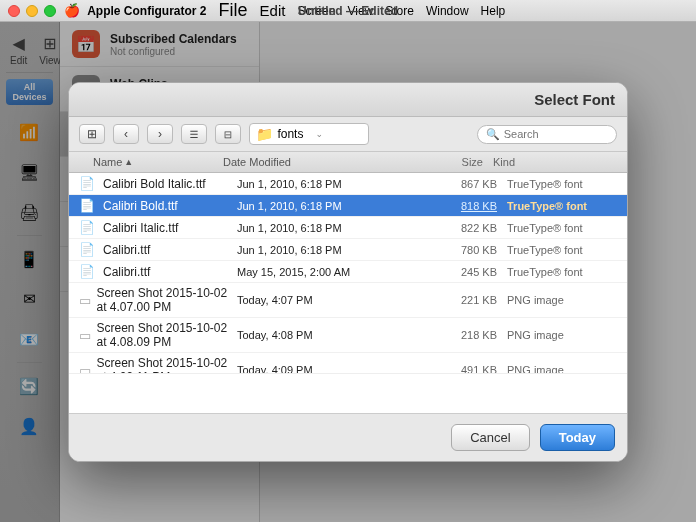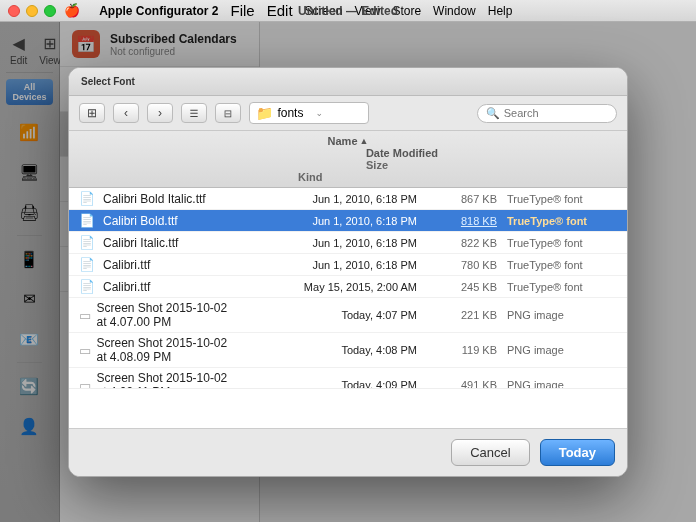--- a/index.html
+++ b/index.html
@@ -134,22 +134,22 @@
       border-radius: 12px;
       box-shadow: 0 20px 60px rgba(0,0,0,0.5);
       width: 560px;
       overflow: hidden;
       border: 1px solid #aaa;
     }
     .modal-title-bar {
       background: linear-gradient(to bottom, #e8e8e8, #d6d6d6);
       border-bottom: 1px solid #bbb;
       padding: 8px 12px;
-      text-align: left;
-      font-size: 10px;
+      text-align: right;
+      font-size: 15px;
       font-weight: 600;
       color: #333;
       position: relative;
     }
     .modal-toolbar {
       background: #e8e8e8;
       border-bottom: 1px solid #c8c8c8;
       padding: 6px 10px;
       display: flex;
       align-items: center;
@@ -199,23 +199,22 @@
     }
 
     
     .file-list-header {
       display: flex;
       align-items: center;
       background: linear-gradient(to bottom, #e8e8e8, #d8d8d8);
       border-bottom: 1px solid #bbb;
       padding: 4px 24px;
       font-size: 11px;
-      font-weight: 700;
+      font-weight: 400;
       color: #555;
-      flex-direction: column;
     }
     .file-list-header .col-name { flex: 1; }
     .file-list-header .col-date { width: 180px; }
     .file-list-header .col-size { width: 80px; text-align: right; }
     .file-list-header .col-kind { width: 120px; }
     .sort-arrow { font-size: 9px; margin-left: 2px; }
 
     .file-list {
       overflow-y: auto;
       max-height: 200px;
@@ -232,21 +231,21 @@
     }
     .file-row.selected {
       background: #3b7dd8;
       color: #fff;
     }
     .file-row.selected .col-size { color: #fff; text-decoration: underline; }
     .file-row.selected .col-kind { color: #fff; font-weight: 600; }
     .file-icon { width: 20px; font-size: 13px; margin-right: 4px; }
     .col-name { flex: 1; display: flex; align-items: center; }
     .col-name-text { }
-    .col-date { width: 180px; font-size: 11px; text-align: right; }
+    .col-date { width: 180px; font-size: 11px; }
     .col-size { width: 80px; text-align: right; font-size: 11px; color: #666; }
     .col-kind { width: 120px; font-size: 11px; color: #666; padding-left: 10px; }
     .file-row.selected .col-size { color: #ddeeff; }
     .file-row.selected .col-kind { color: #ffdd99; }
 
     
     .modal-footer {
       background: #e8e8e8;
       border-top: 1px solid #ccc;
       padding: 10px 12px;
@@ -286,22 +285,22 @@
 <body>
 
 <div class="title-bar">
   <div class="traffic-lights">
     <div class="traffic-light tl-close"></div>
     <div class="traffic-light tl-min"></div>
     <div class="traffic-light tl-max"></div>
   </div>
   <div style="display:flex;align-items:center;gap:2px;margin-left:8px;">
     <span style="font-size:13px;">🍎</span>
-    <span style="font-size:12px;font-weight:700;padding:0 5px;margin-left:12px;">Apple Configurator 2</span>
-    <span style="font-size:15px;padding:0 5px;">File</span>
+    <span style="font-size:12px;font-weight:700;padding:0 5px;">Apple Configurator 2</span>
+    <span style="font-size:18px;padding:0 5px;">File</span>
     <span style="font-size:15px;padding:0 5px;">Edit</span>
     <span style="font-size:12px;padding:0 5px;">Screen</span>
     <span style="font-size:12px;padding:0 5px;">View</span>
     <span style="font-size:12px;padding:0 5px;">Store</span>
     <span style="font-size:12px;padding:0 5px;">Window</span>
     <span style="font-size:12px;padding:0 5px;">Help</span>
   </div>
   <div class="title-bar-title">Untitled — Edited</div>
 </div>
 
@@ -491,21 +490,21 @@
         <div class="col-size">221 KB</div>
         <div class="col-kind">PNG image</div>
       </div>
 
       <div class="file-row">
         <div class="col-name">
           <span class="file-icon" style="color:#aaa;">▭</span>
           <span class="col-name-text">Screen Shot 2015-10-02 at 4.08.09 PM</span>
         </div>
         <div class="col-date">Today, 4:08 PM</div>
-        <div class="col-size">119 KB</div>
+        <div class="col-size">218 KB</div>
         <div class="col-kind">PNG image</div>
       </div>
 
       <div class="file-row">
         <div class="col-name">
           <span class="file-icon" style="color:#aaa;">▭</span>
           <span class="col-name-text">Screen Shot 2015-10-02 at 4.09.11 PM</span>
         </div>
         <div class="col-date">Today, 4:09 PM</div>
         <div class="col-size">491 KB</div>

